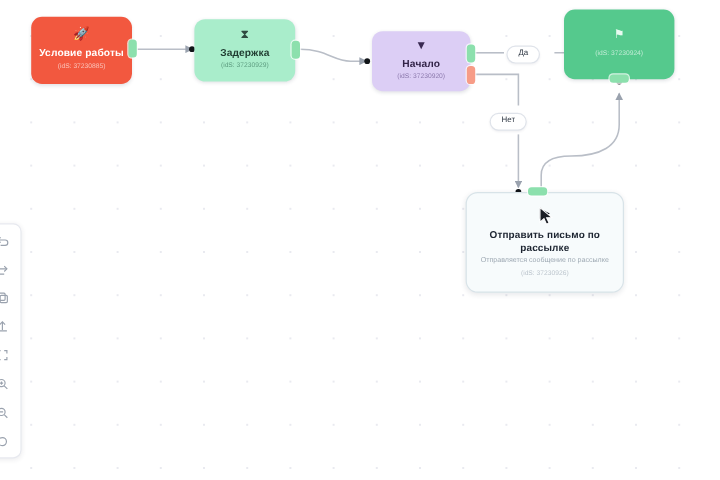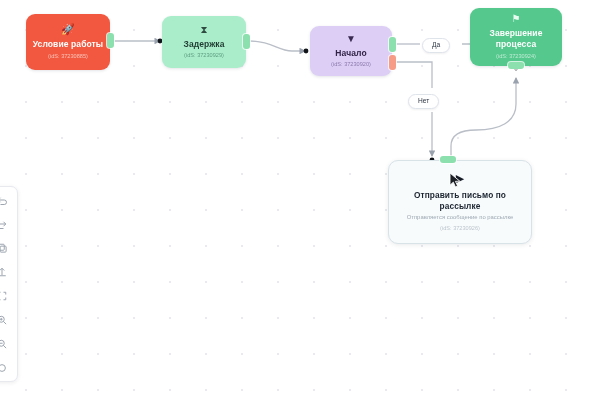--- a/index.html
+++ b/index.html
@@ -99,21 +99,21 @@
     left: 470px; top: 8px;
     width: 92px; height: 58px;
     background: #55c98d;
     color: #ffffff;
   }
   #node-end .n-icon { font-size: 10px; color:#e8fbf1; }
 
   
   #node-email {
     left: 388px; top: 160px;
-    width: 144px; height: 84px;
+    width: 132px; height: 84px;
     background: #f7fbfc;
     color: #1c2430;
     border: 1px solid #d8e3e8;
     border-radius: 10px;
     padding: 9px 4px;
     box-shadow: 0 1px 4px rgba(40,45,70,0.10);
   }
   #node-email .n-icon { font-size: 11px; color:#161c26; margin-bottom:6px; }
   #node-email .n-title { font-size: 8.3px; }
   #node-email .n-sub { color:#8e9aa6; font-size:5.9px; }
@@ -245,21 +245,20 @@
   <div class="node" id="node-condition">
     <span class="n-icon">▼</span>
     <span class="n-title">Начало</span>
     <span class="n-id">(idS: 37230920)</span>
   </div>
   <div class="handle green" id="h-cond-yes"></div>
   <div class="handle salmon" id="h-cond-no"></div>
 
   <div class="node" id="node-end">
     <span class="n-icon">⚑</span>
-    <span class="n-title">Завершение процесса</span>
     <span class="n-id">(idS: 37230924)</span>
   </div>
   <div class="handle green wide" id="h-end-in"></div>
 
   <div class="node" id="node-email">
     <span class="n-icon">▶</span>
     <span class="n-title">Отправить письмо по рассылке</span>
     <span class="n-sub">Отправляется сообщение по рассылке</span>
     <span class="n-id">(idS: 37230926)</span>
   </div>

